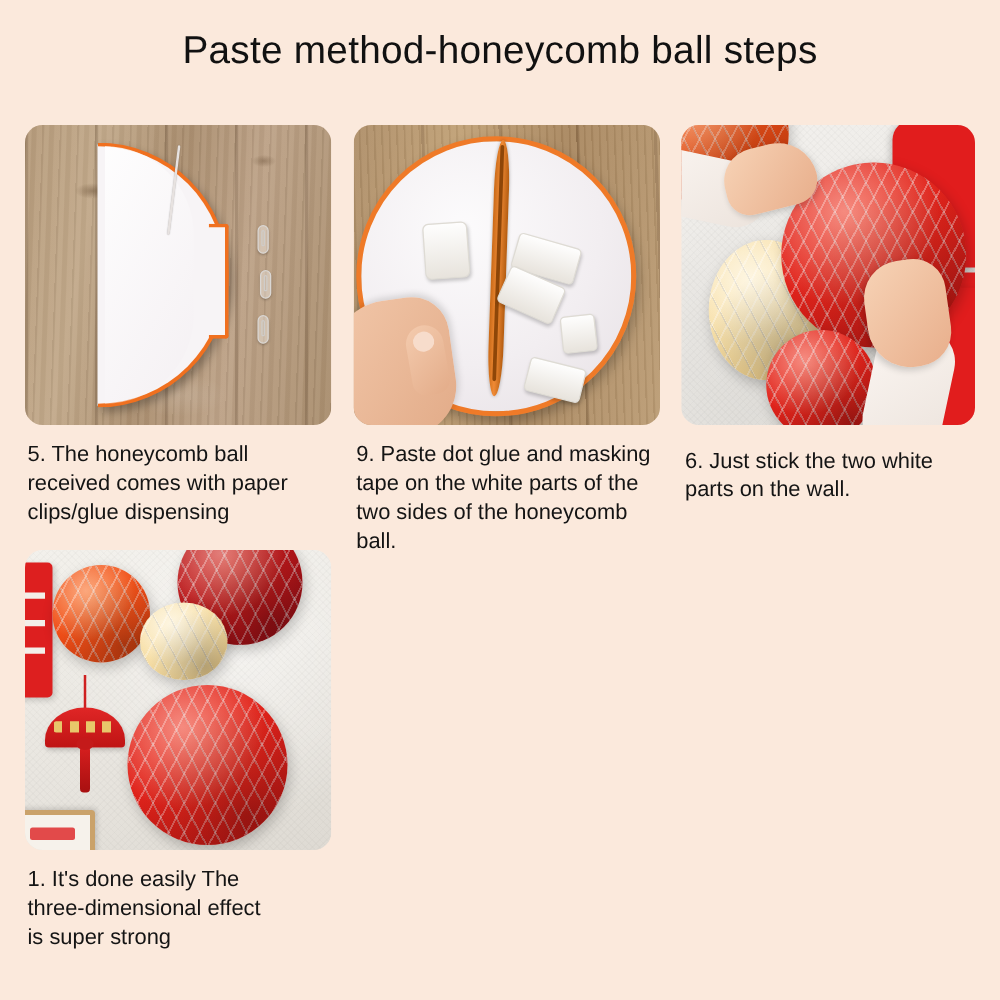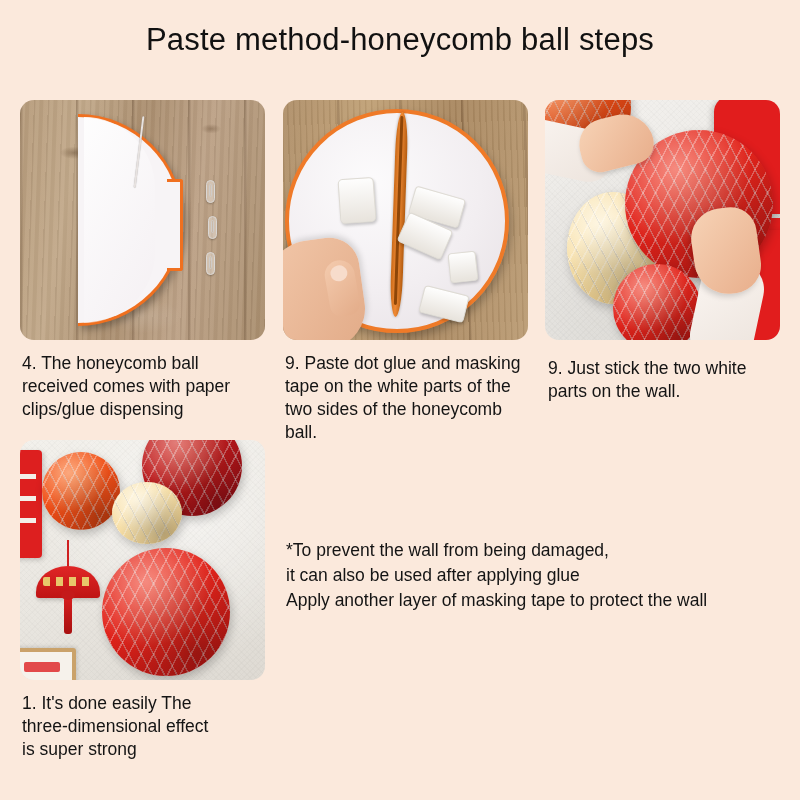--- a/index.html
+++ b/index.html
@@ -309,21 +309,21 @@
   <div class="title">Paste method-honeycomb ball steps</div>
 
   <div class="panel" id="p1">
     <div class="wood"></div>
     <div class="halfball"></div>
     <div class="thread"></div>
     <div class="clip" id="clipA"></div>
     <div class="clip" id="clipB"></div>
     <div class="clip" id="clipC"></div>
   </div>
-  <div class="caption" id="c1">4. The honeycomb ball
+  <div class="caption" id="c1">5. The honeycomb ball
 received comes with paper
 clips/glue dispensing</div>
 
   <div class="panel" id="p2">
     <div class="wood2"></div>
     <div class="disc"></div>
     <div class="fold"></div>
     <div class="tape" id="t1"></div>
     <div class="tape" id="t2"></div>
     <div class="tape" id="t3"></div>
@@ -343,36 +343,33 @@
     <div class="charac" id="ch2"></div>
     <div class="hcball orange" id="b3top"></div>
     <div class="hcball cream" id="b3cream"></div>
     <div class="hcball red" id="b3main"></div>
     <div class="hcball red" id="b3small"></div>
     <div class="sleeve" id="arm3a"></div>
     <div class="skin" id="hand3a"></div>
     <div class="sleeve" id="arm3b"></div>
     <div class="skin" id="hand3b"></div>
   </div>
-  <div class="caption" id="c3">9. Just stick the two white
+  <div class="caption" id="c3">6. Just stick the two white
 parts on the wall.</div>
 
   <div class="panel" id="p4">
     <div class="wall4"></div>
     <div id="redchar4"></div>
     <div class="hcball orange" id="b4orange"></div>
     <div class="hcball darkred" id="b4dark"></div>
     <div class="hcball cream" id="b4cream"></div>
     <div class="hcball red" id="b4big"></div>
     <div class="fanstring"></div>
     <div class="fan"></div>
     <div class="tassel"></div>
     <div class="frame4"></div>
   </div>
   <div class="caption" id="c4">1. It's done easily  The
 three-dimensional effect
 is super strong</div>
 
-  <div class="note" id="note1">*To prevent the wall from being damaged,
-it can also be used after applying glue
-Apply another layer of masking tape to protect the wall</div>
 
 </div>
 
 </body></html>

